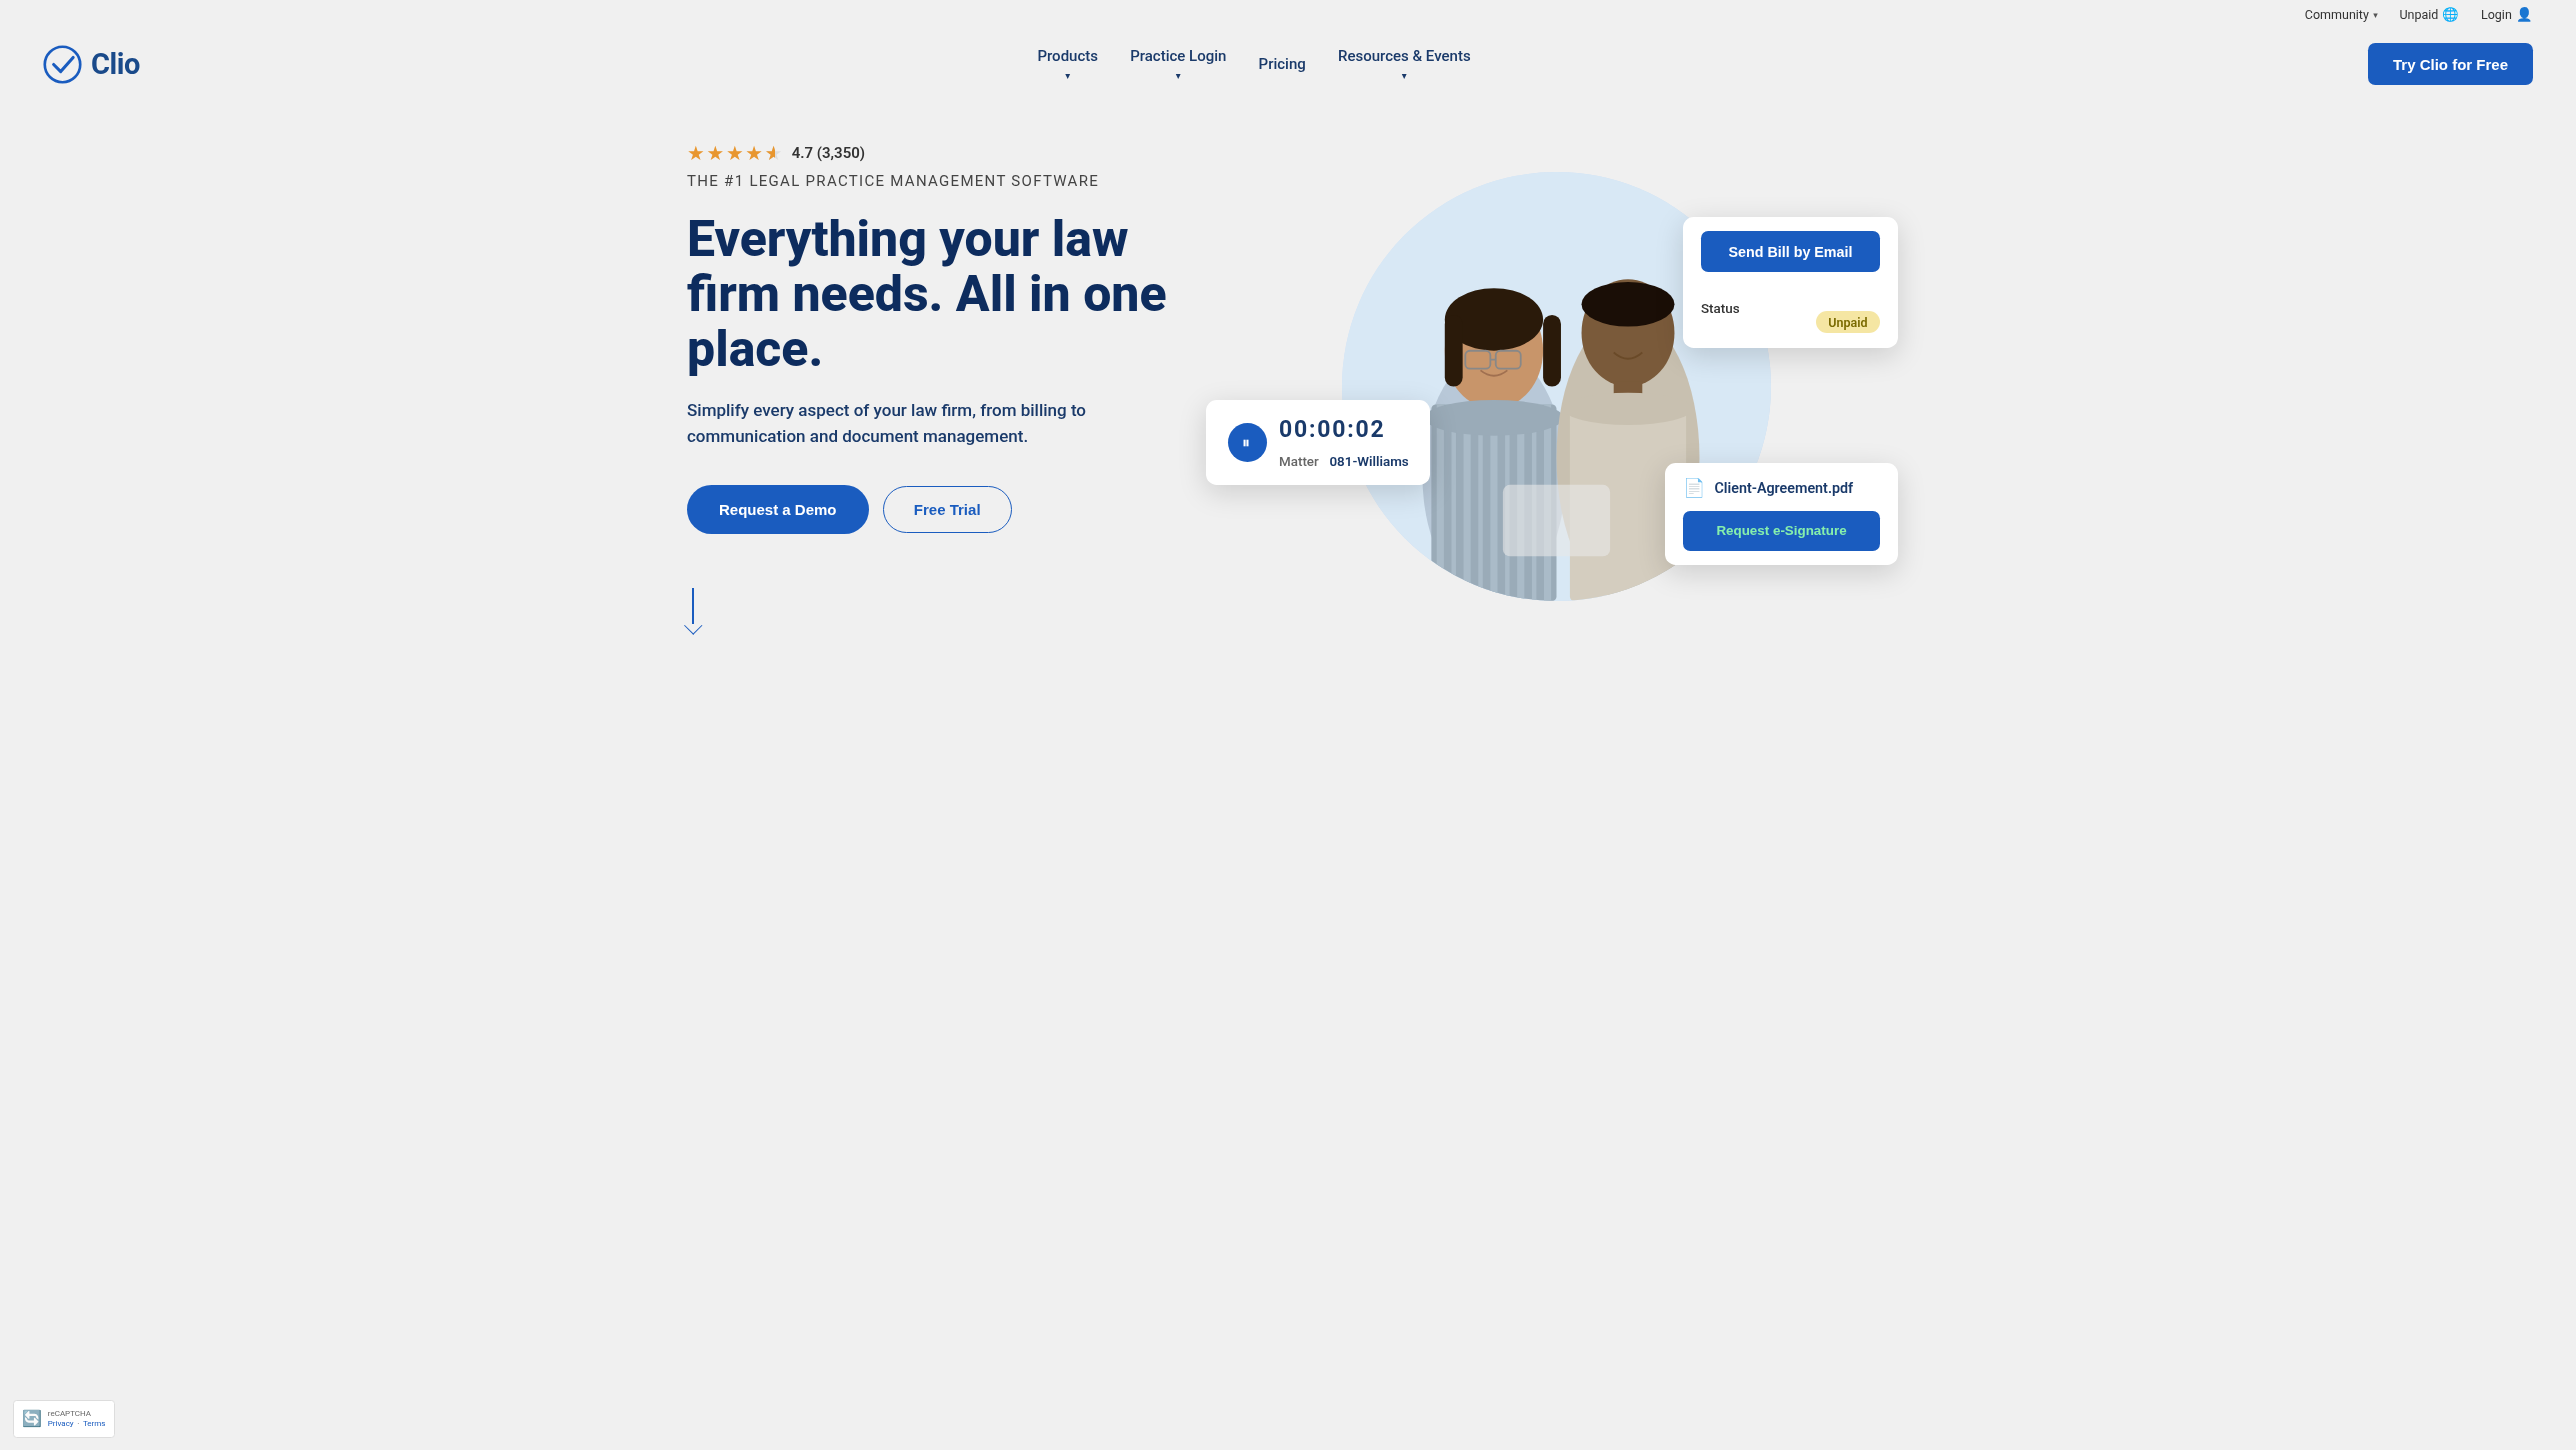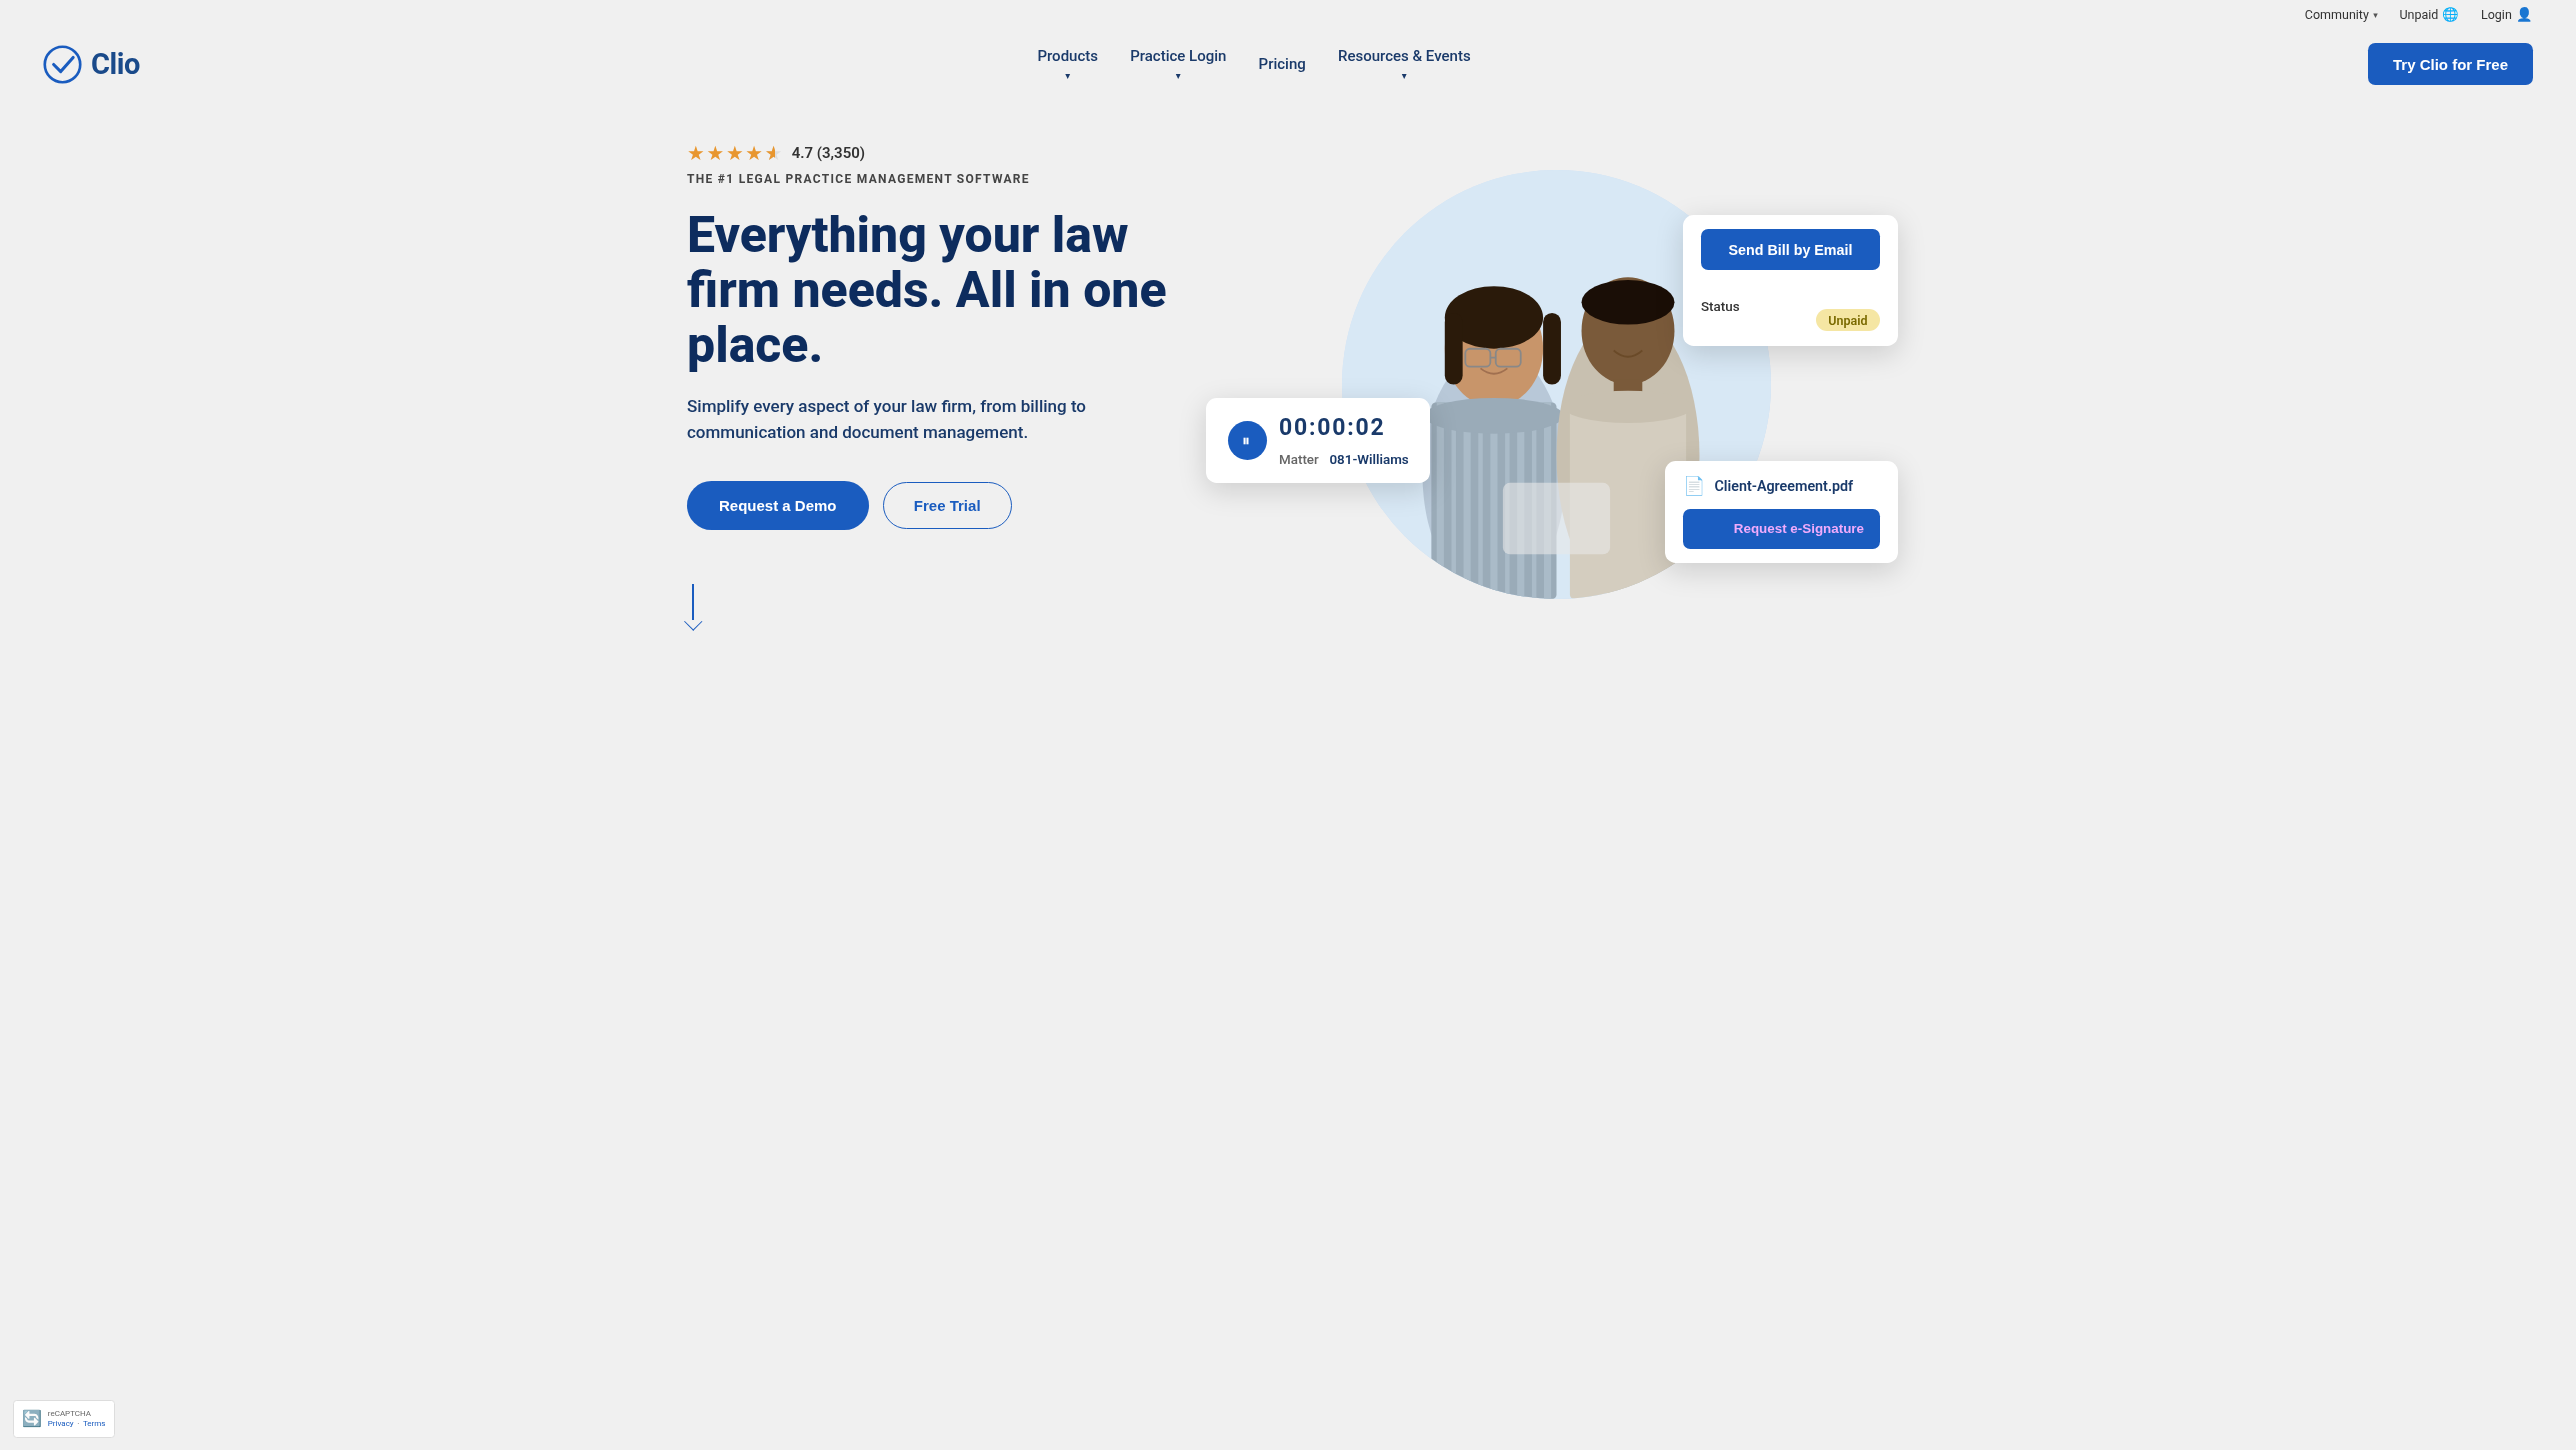--- a/index.html
+++ b/index.html
@@ -128,22 +128,22 @@
       font-size: 19.7px;
     }
 
     .rating-text {
       font-size: 15px;
       font-weight: 600;
       color: #333;
     }
 
     .hero-tagline {
-      font-size: 12px;
-      font-weight: 700;
+      font-size: 15px;
+      font-weight: 400;
       letter-spacing: 1.3px;
       color: #444;
       text-transform: uppercase;
       margin-bottom: 21.5px;
     }
 
     .hero-headline {
       font-size: 50px;
       font-weight: 800;
       color: #0d2c5e;
@@ -355,29 +355,28 @@
     }
 
     .doc-name {
       font-size: 14.3px;
       font-weight: 600;
       color: #1a3a6a;
     }
 
     .esig-btn {
       background: #1a5cbf;
-      color: #f0abfc;
+      color: #86efac;
       border: none;
       padding: 12.5px 16px;
       border-radius: 7.2px;
       font-size: 13.4px;
       font-weight: 600;
       cursor: pointer;
       width: 100%;
-      text-align: right;
     }
 
     
     .recaptcha-badge {
       position: fixed;
       bottom: 12.5px;
       left: 12.5px;
       background: white;
       border: 0.9px solid #ddd;
       border-radius: 3.6px;

